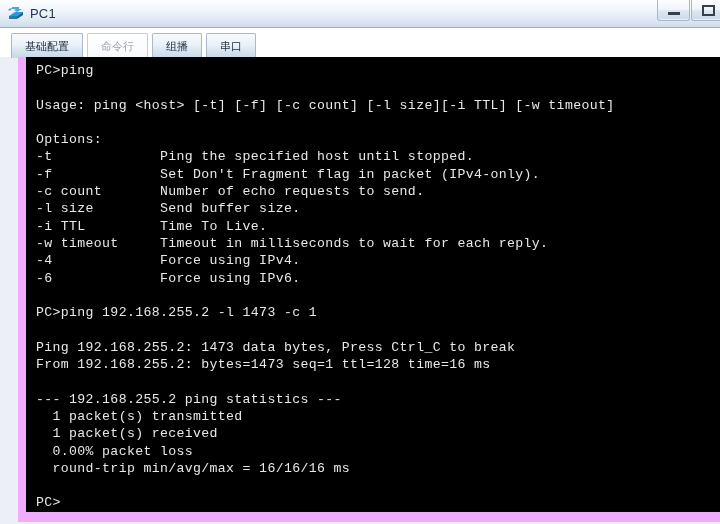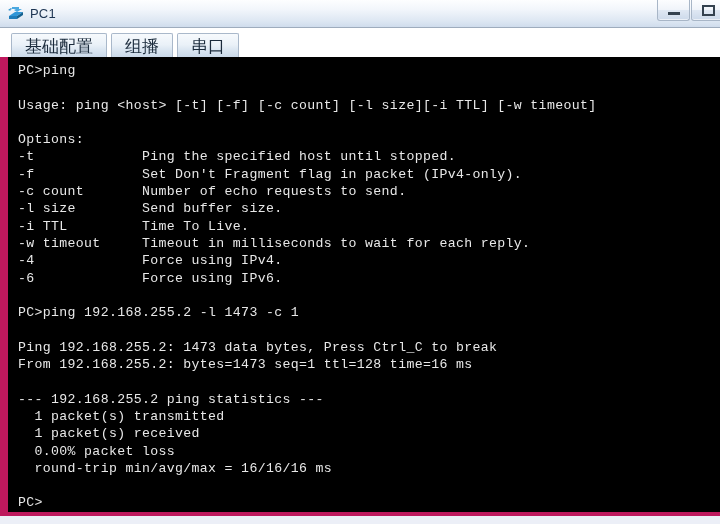--- a/index.html
+++ b/index.html
@@ -102,45 +102,46 @@
     position: relative;
   }
   .tab {
     height: 25px;
     margin-right: 4px;
     padding: 0 13px;
     display: flex;
     align-items: center;
     justify-content: center;
     box-sizing: border-box;
-    font-size: 17px;
+    font-size: 11px;
     font-family: "Liberation Sans", sans-serif;
     border: 1px solid #a9b8ca;
     border-bottom: none;
     border-radius: 2px 2px 0 0;
     background: linear-gradient(to bottom, #f7fafd 0%, #eaf1f8 45%, #d8e4f0 70%, #c8d7e8 100%);
     color: #1b2b3c;
     white-space: nowrap;
     position: relative;
     top: 1px;
   }
   .tab.active {
     background: linear-gradient(to bottom, #fdfefe 0%, #fbfcfd 60%, #f5f8fb 100%);
     color: #9aa3ab;
     border-color: #c3cedb;
   }
 
   
   .term-wrap {
     flex: 1 1 auto;
-    background: #be185d;
-    padding: 0 0 4px 8px;
-    box-sizing: border-box;
-    position: relative;
-    display: flex;
+    background: #f0abfc;
+    padding: 0 0 10px 8px;
+    box-sizing: border-box;
+    position: relative;
+    display: flex;
+    margin-left: 18px;
   }
   .terminal {
     flex: 1 1 auto;
     background: #000000;
     color: #e8e8e8;
     font-family: "Liberation Mono", "DejaVu Sans Mono", monospace;
     font-size: 13.2px;
     line-height: 17.3px;
     padding: 5px 0 0 10px;
     box-sizing: border-box;
@@ -184,20 +185,23 @@
       <div class="win-btn">
         <span class="glyph-max"></span>
       </div>
     </div>
   </div>
 
   <div class="tabstrip">
     <div class="tab">
       <span>基础配置</span>
     </div>
+    <div class="tab active">
+      <span>命令行</span>
+    </div>
     <div class="tab">
       <span>组播</span>
     </div>
     <div class="tab">
       <span>串口</span>
     </div>
   </div>
 
   <div class="term-wrap">
     <div class="terminal" id="terminal"><div class="term-line">PC&gt;ping</div><div class="term-line blank">&nbsp;</div><div class="term-line">Usage: ping &lt;host&gt; [-t] [-f] [-c count] [-l size][-i TTL] [-w timeout]</div><div class="term-line blank">&nbsp;</div><div class="term-line">Options:</div><div class="term-line">-t             Ping the specified host until stopped.</div><div class="term-line">-f             Set Don't Fragment flag in packet (IPv4-only).</div><div class="term-line">-c count       Number of echo requests to send.</div><div class="term-line">-l size        Send buffer size.</div><div class="term-line">-i TTL         Time To Live.</div><div class="term-line">-w timeout     Timeout in milliseconds to wait for each reply.</div><div class="term-line">-4             Force using IPv4.</div><div class="term-line">-6             Force using IPv6.</div><div class="term-line blank">&nbsp;</div><div class="term-line">PC&gt;ping 192.168.255.2 -l 1473 -c 1</div><div class="term-line blank">&nbsp;</div><div class="term-line">Ping 192.168.255.2: 1473 data bytes, Press Ctrl_C to break</div><div class="term-line">From 192.168.255.2: bytes=1473 seq=1 ttl=128 time=16 ms</div><div class="term-line blank">&nbsp;</div><div class="term-line">--- 192.168.255.2 ping statistics ---</div><div class="term-line">  1 packet(s) transmitted</div><div class="term-line">  1 packet(s) received</div><div class="term-line">  0.00% packet loss</div><div class="term-line">  round-trip min/avg/max = 16/16/16 ms</div><div class="term-line blank">&nbsp;</div><div class="term-line">PC&gt;</div></div>

